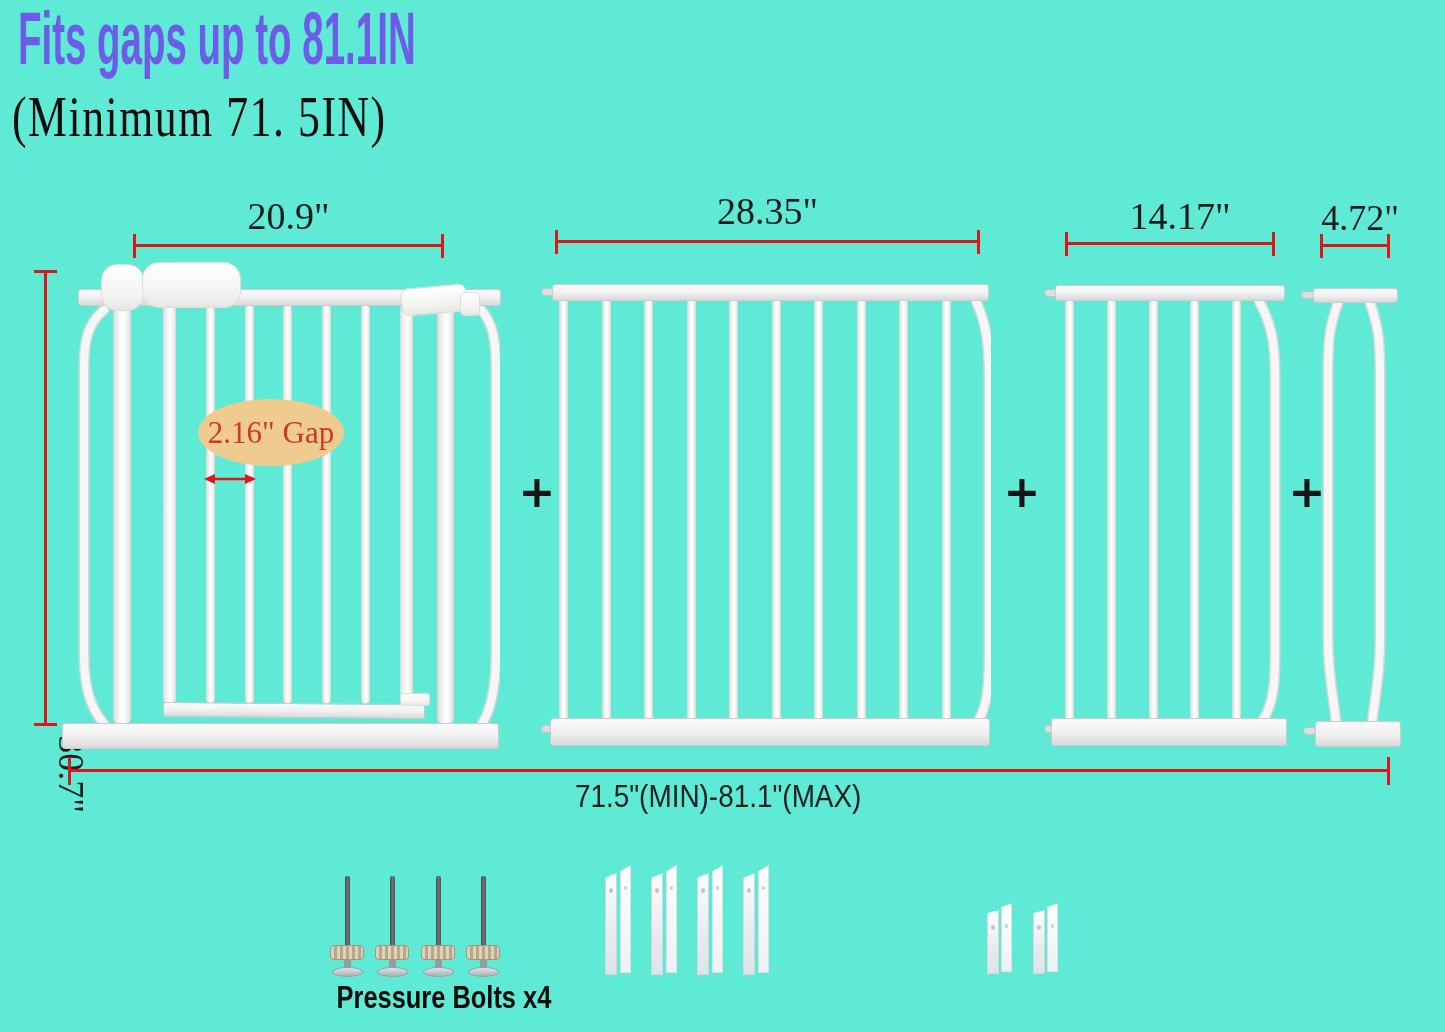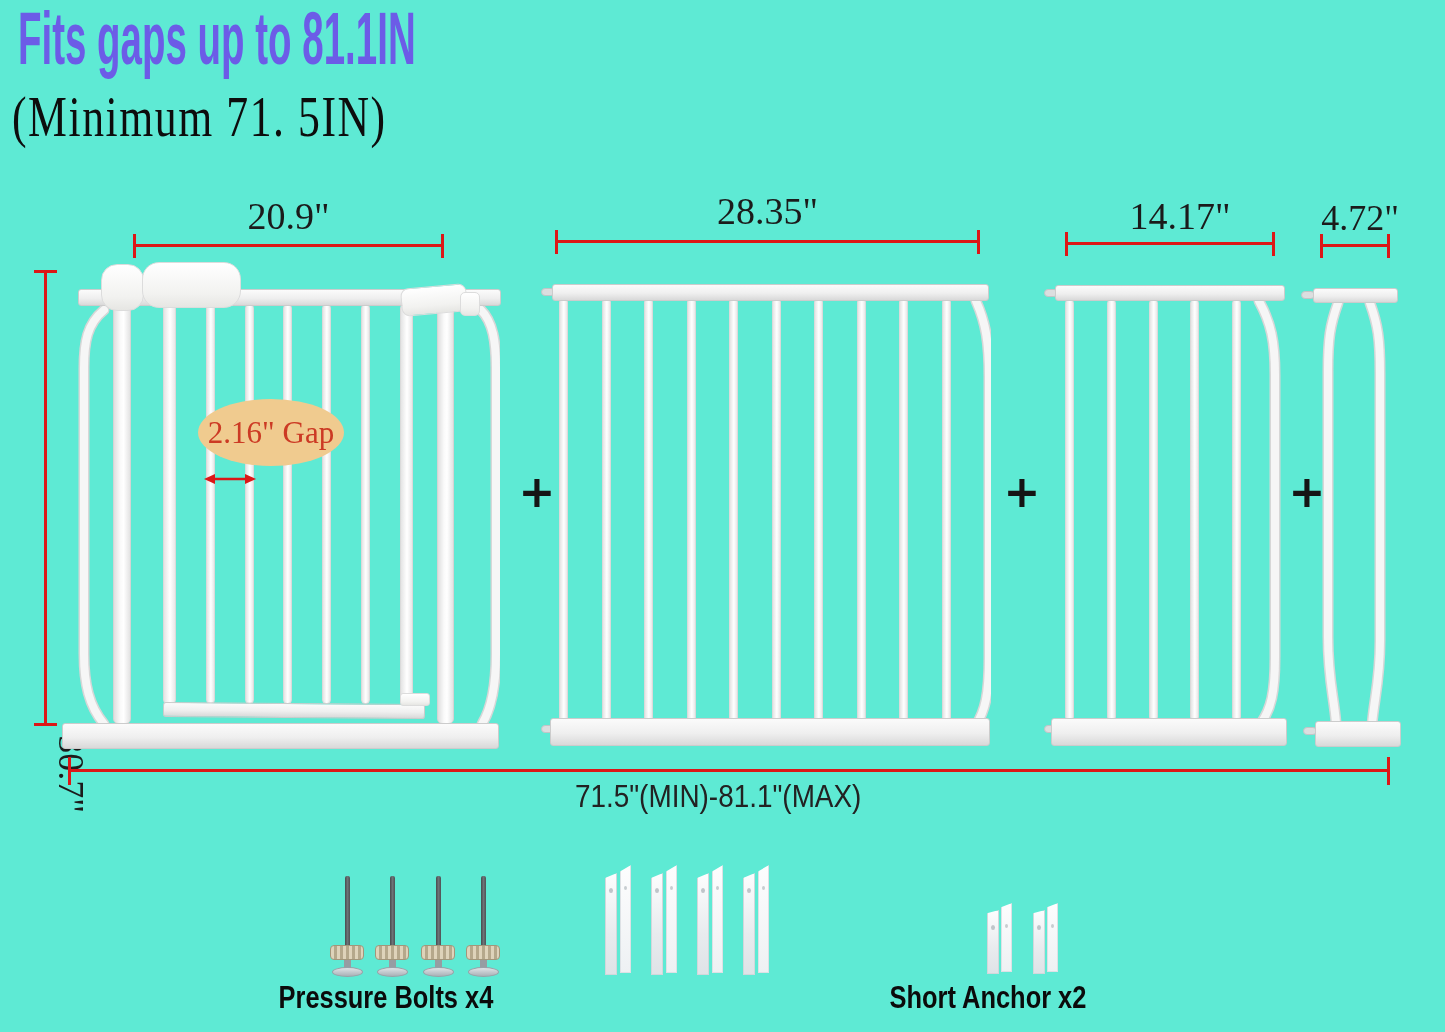--- a/index.html
+++ b/index.html
@@ -77,21 +77,21 @@
        background:linear-gradient(180deg,#fcfdfe,#e8ebee 60%,#dfe3e7);border:1px solid #d2d7db;
        box-sizing:border-box;clip-path:polygon(0 5%,100% 0,100% 100%,0 100%);}
   .plateA::after{content:"";position:absolute;left:3px;top:14px;width:4px;height:5px;border-radius:50%;background:#bfc5ca;}
   .plateB{position:absolute;left:16px;top:1px;width:11px;height:108px;
        background:linear-gradient(180deg,#fdfdfe,#eef1f3);border:1px solid #dde1e5;
        box-sizing:border-box;clip-path:polygon(0 6%,100% 0,100% 100%,0 100%);}
   .plateB::after{content:"";position:absolute;left:3px;top:20px;width:3px;height:4px;border-radius:50%;background:#c8cdd1;}
   .short .plateA{height:64px;top:8px;}
   .short .plateB{height:69px;left:15px;}
 
-  .hwlabel{position:absolute;top:980px;width:320px;text-align:left;
+  .hwlabel{position:absolute;top:980px;width:320px;text-align:right;
        font-family:"Liberation Sans",sans-serif;font-weight:800;font-size:31px;color:#0b0b0b;white-space:nowrap;}
 </style>
 </head>
 <body>
 
 <div class="scene">
 
   <div class="title">Fits gaps up to 81.1IN</div>
   <div class="subtitle">(Minimum 71. 5IN)</div>
 
@@ -279,17 +279,14 @@
       </div>
     <div class="anchor short">
         <div class="plateA"></div>
         <div class="plateB"></div>
       </div>
   </div>
 
   <div class="hwlabel" style="left:255px;">
     <span class="cond85">Pressure Bolts x4</span>
   </div>
-  <div class="hwlabel" style="left:868px;">
-    <span class="cond85">Short Anchor x2</span>
-  </div>
 
 </div>
 
 </body></html>

